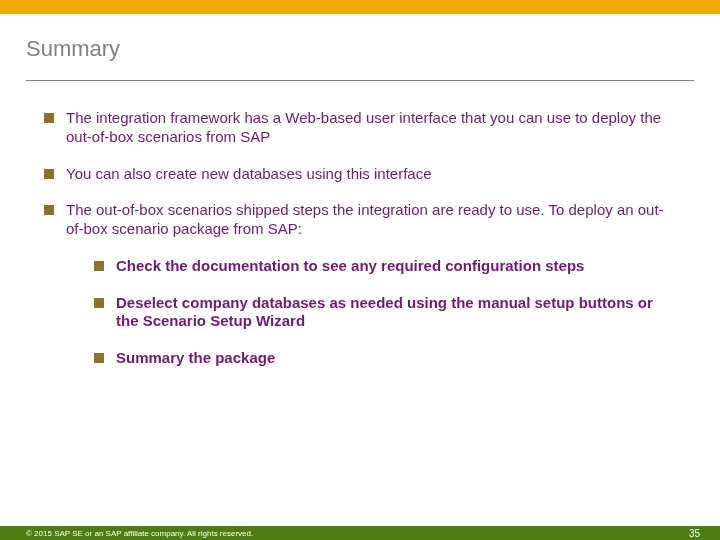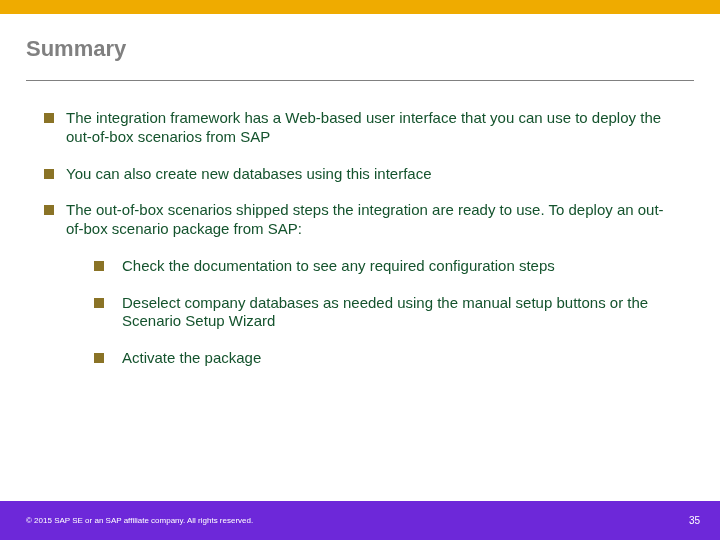--- a/index.html
+++ b/index.html
@@ -16,31 +16,31 @@
     height: 14px;
     background: #efab00; 
     width: 100%;
   }
   .title-area {
     padding: 22px 26px 10px 26px;
   }
   .title {
     color: #808080;
     font-size: 22px;
-    font-weight: bold;
+    font-weight: normal;
   }
   .rule {
     border: none;
     border-top: 1px solid #808080;
     margin: 8px 26px 0 26px;
   }
   .content {
     padding: 28px 44px 0 44px;
     flex: 1;
-    color: #14532d;
+    color: #701a75;
   }
   ul.bullets {
     list-style: none;
   }
   ul.bullets > li {
     position: relative;
     padding-left: 22px;
     font-size: 15px;
     line-height: 1.25;
     margin-bottom: 18px;
@@ -54,37 +54,38 @@
     height: 10px;
     background: #8a7326; 
   }
   ul.sub-bullets {
     list-style: none;
     margin-top: 18px;
     margin-left: 28px;
   }
   ul.sub-bullets > li {
     position: relative;
-    padding-left: 28px;
+    padding-left: 22px;
     font-size: 15px;
     line-height: 1.25;
     margin-bottom: 18px;
+    font-weight: bold;
   }
   ul.sub-bullets > li::before {
     content: "";
     position: absolute;
     left: 0;
     top: 4px;
     width: 10px;
     height: 10px;
     background: #8a7326;
   }
   .footer {
-    height: 39px;
-    background: #6d28d9;
+    height: 14px;
+    background: #4d7c0f;
     color: #fff;
     font-size: 8px;
     display: flex;
     align-items: center;
     justify-content: space-between;
     padding: 0 20px 0 26px;
     margin-top: 34px;
   }
   .footer .left {
     display: flex;
@@ -117,21 +118,21 @@
       <li>
         <span>The out-of-box scenarios shipped steps the integration are ready to use. To deploy an out-of-box scenario package from SAP:</span>
         <ul class="sub-bullets">
           <li>
             <span>Check the documentation to see any required configuration steps</span>
           </li>
           <li>
             <span>Deselect company databases as needed using the manual setup buttons or the Scenario Setup Wizard</span>
           </li>
           <li>
-            <span>Activate the package</span>
+            <span>Summary the package</span>
           </li>
         </ul>
       </li>
     </ul>
   </div>
 
   <div class="footer">
     <div class="left">
       <span>© 2015 SAP SE or an SAP affiliate company. All rights reserved.</span>
     </div>

